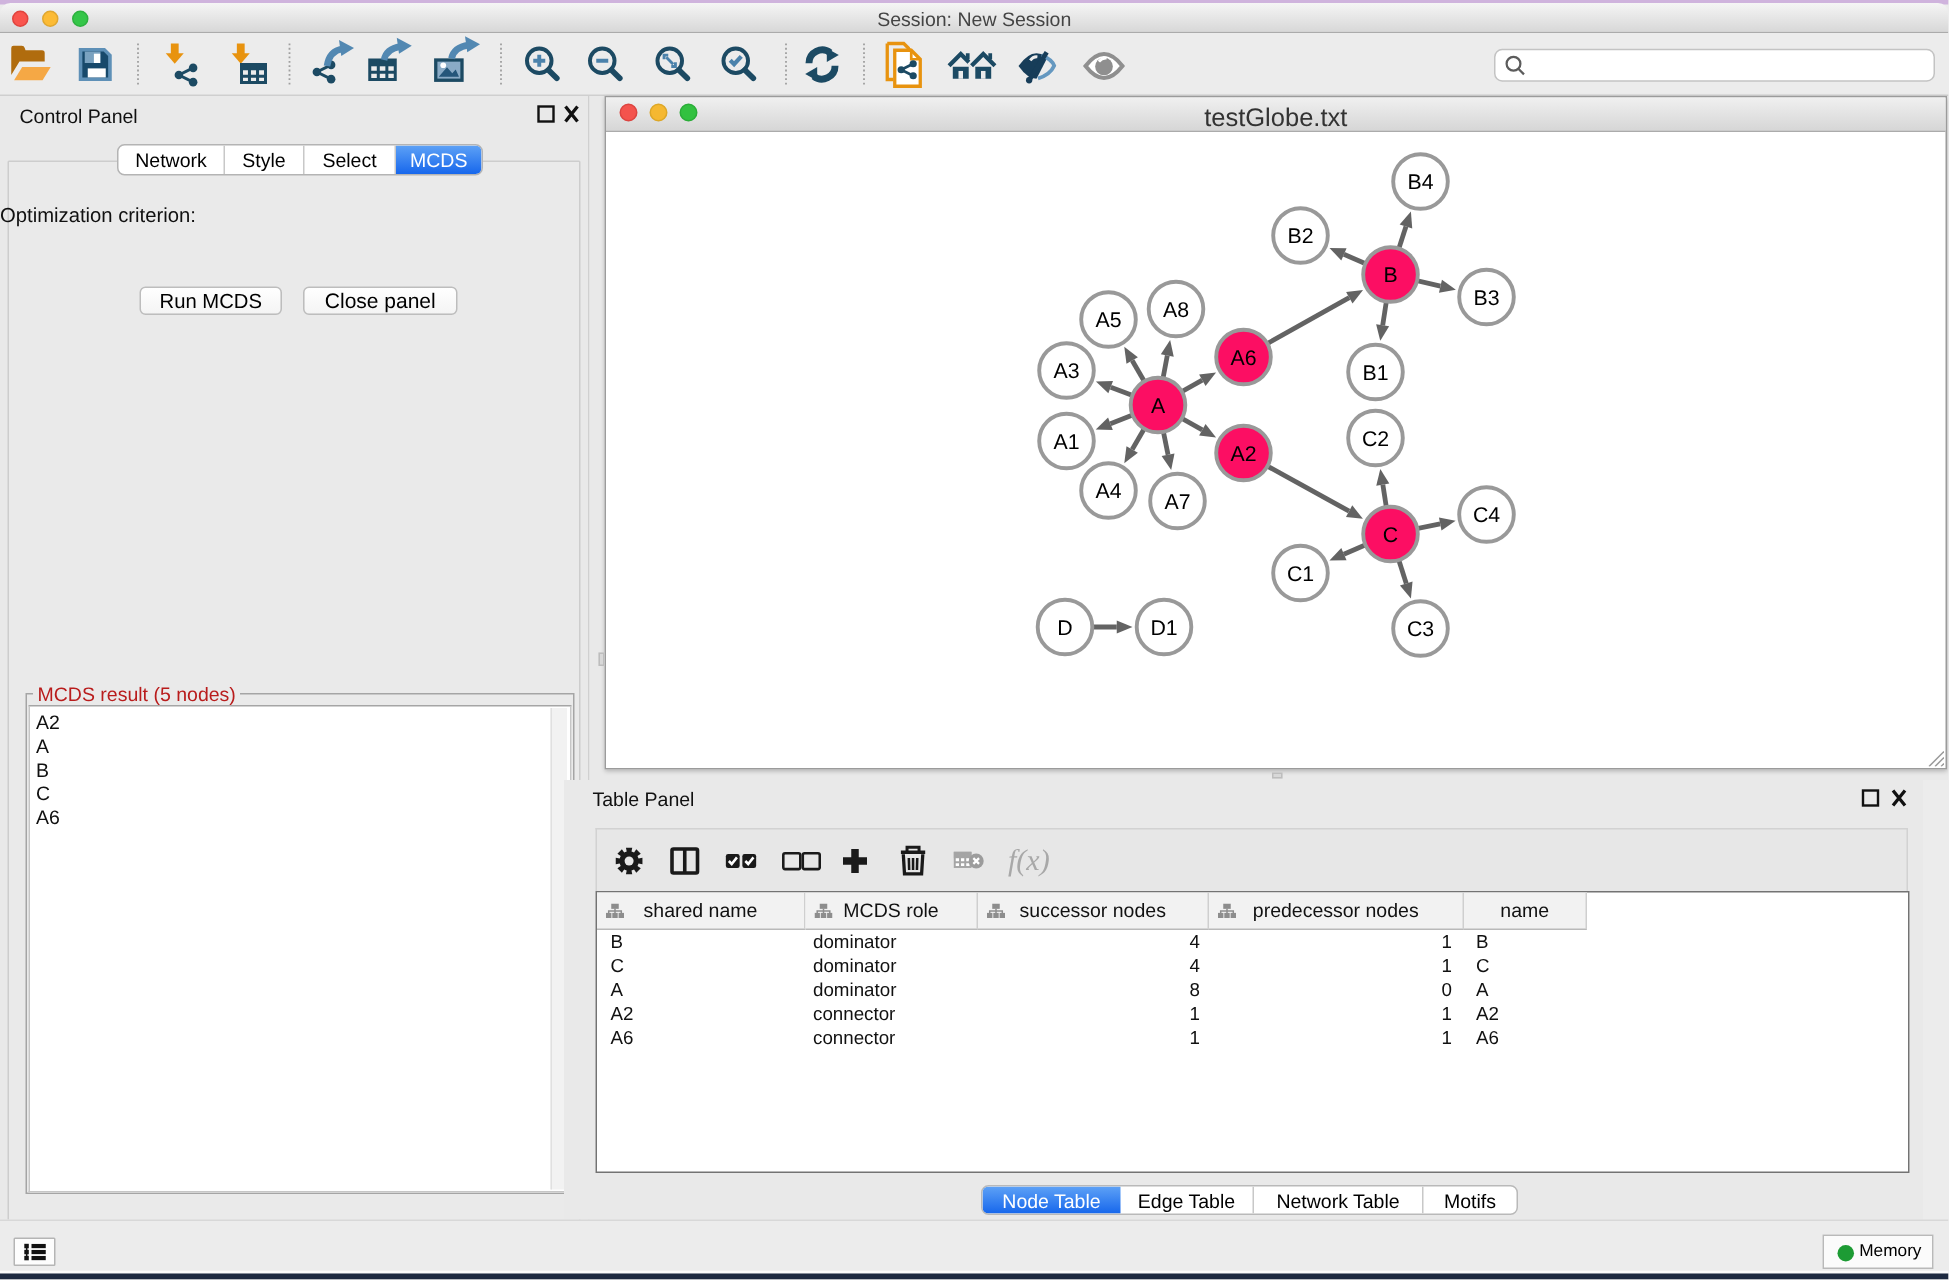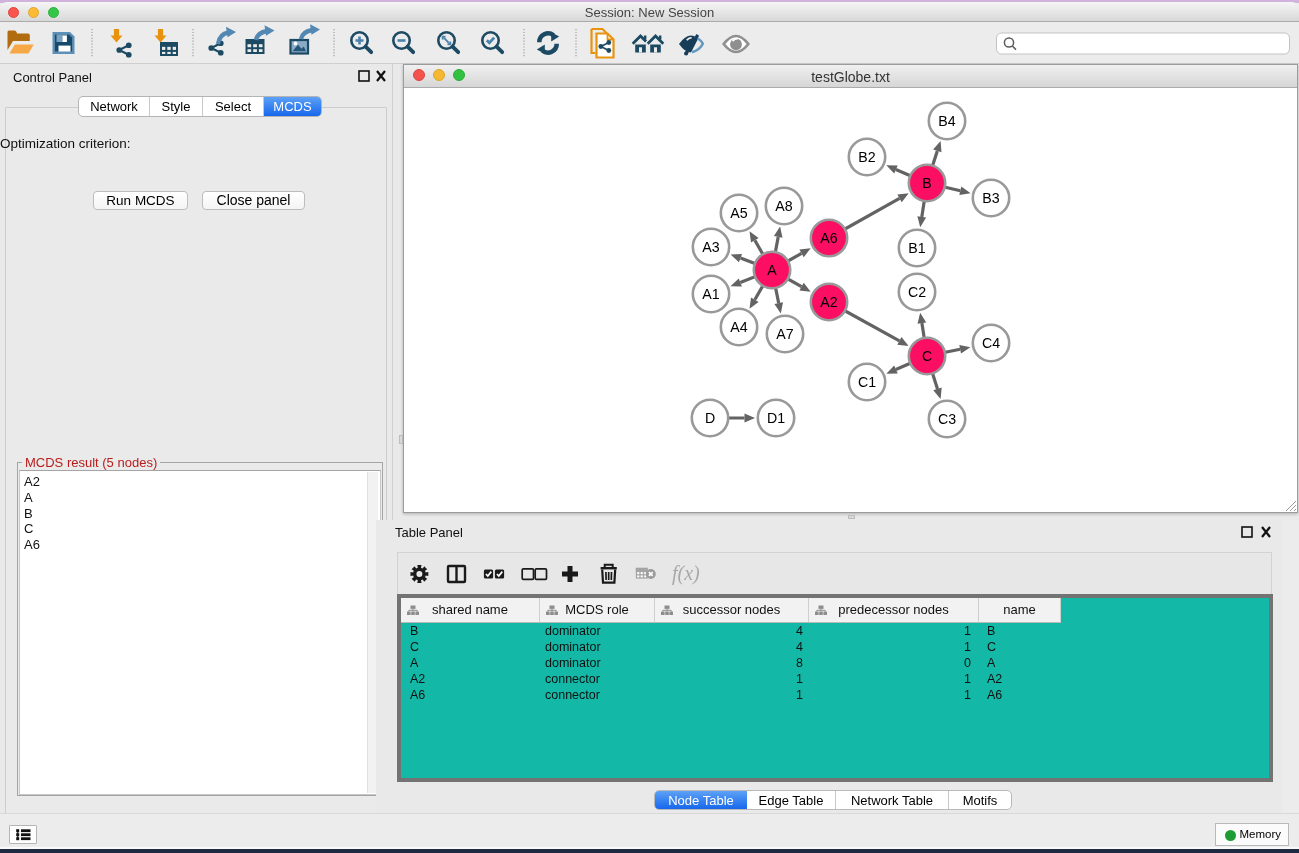--- a/index.html
+++ b/index.html
@@ -219,21 +219,21 @@
   </div>
 </div>
 
 <div class="abs" style="left:393px;top:64px;width:906px;height:456px;background:#e9e9e9;"></div>
 
 <div class="abs" id="netwin" style="left:403px;top:64px;width:895px;height:449px;background:#fff;border:1px solid #9b9b9b;box-shadow:0 1px 3px rgba(0,0,0,0.25);">
   <div style="height:23px;background:linear-gradient(#f0f0f0,#d6d6d6);border-bottom:1px solid #ababab;position:relative;">
     <div class="tl" style="left:9px;top:3.5px;width:12px;height:12px;background:#f4534d;border:0.5px solid #dc4440;"></div>
     <div class="tl" style="left:29px;top:3.5px;width:12px;height:12px;background:#f5b831;border:0.5px solid #dda727;"></div>
     <div class="tl" style="left:49px;top:3.5px;width:12px;height:12px;background:#32c140;border:0.5px solid #2aad38;"></div>
-    <div style="text-align:center;font-size:14px;color:#333;padding-top:4px;">testGlobe.txt</div>
+    <div style="text-align:center;font-size:17px;color:#333;padding-top:4px;">testGlobe.txt</div>
   </div>
   <svg style="position:absolute;right:1px;bottom:1px" width="12" height="12">
       <g stroke="#9a9a9a" stroke-width="1">
         <line x1="2" y1="12" x2="12" y2="2"></line>
         <line x1="6" y1="12" x2="12" y2="6"></line>
         <line x1="10" y1="12" x2="12" y2="10"></line>
       </g>
     </svg>
   <svg id="graph" width="893" height="424" viewBox="0 0 893 424">
       <g stroke="#636363" stroke-width="3.2" fill="#636363">
@@ -366,21 +366,21 @@
           <line x1="242" y1="15.5" x2="242" y2="25"></line>
           <line x1="245.5" y1="15.5" x2="245.5" y2="25"></line>
           <line x1="238.5" y1="21.8" x2="249" y2="21.8"></line>
         </g>
         <circle cx="252.8" cy="21" r="5" fill="#9c9c9c" stroke="none"></circle>
         <path d="M250.9 19.1 L254.7 22.9 M254.7 19.1 L250.9 22.9" stroke="#fff" stroke-width="1.5"></path>
         <text x="274" y="27" font-family="Liberation Serif, serif" font-style="italic" font-size="20px" fill="#a8a8a8">f(x)</text>
       </svg>
   </div>
 
-  <div class="abs" style="left:21px;top:74px;width:876px;height:188px;background:#14b8a6;border:4px solid #737373;">
+  <div class="abs" style="left:21px;top:74px;width:876px;height:188px;background:#ffffff;border:1px solid #737373;">
     <div style="display:flex;height:25px;font-size:13px;color:#111;">
       <div class="th" style="width:139px;"><svg class="tree" width="12" height="11">
             <g fill="#8d8d8d">
               <rect x="3.5" y="0.5" width="5" height="3.4"></rect>
               <rect x="0" y="6.6" width="3.6" height="3.4"></rect>
               <rect x="4.2" y="6.6" width="3.6" height="3.4"></rect>
               <rect x="8.4" y="6.6" width="3.6" height="3.4"></rect>
             </g>
             <g stroke="#8d8d8d" stroke-width="1">
               <path d="M6 3.9 L6 5.3 M1.8 6.6 L1.8 5.3 L10.2 5.3 L10.2 6.6 M6 5.3 L6 6.6" fill="none"></path>

